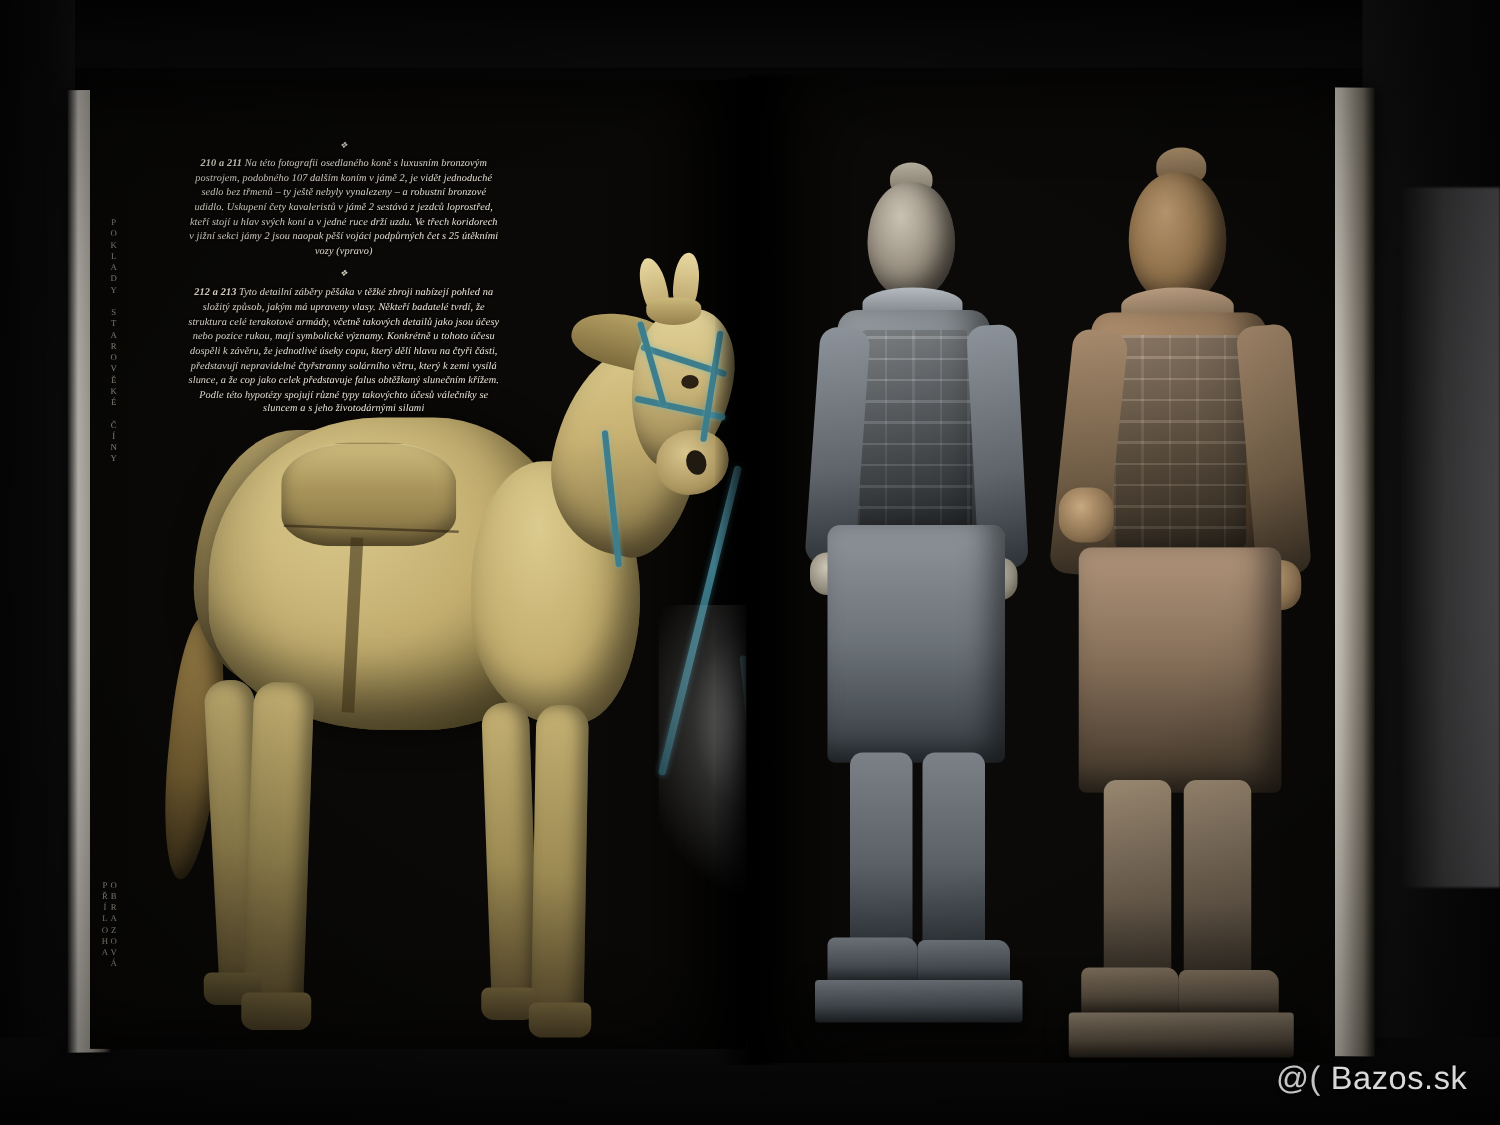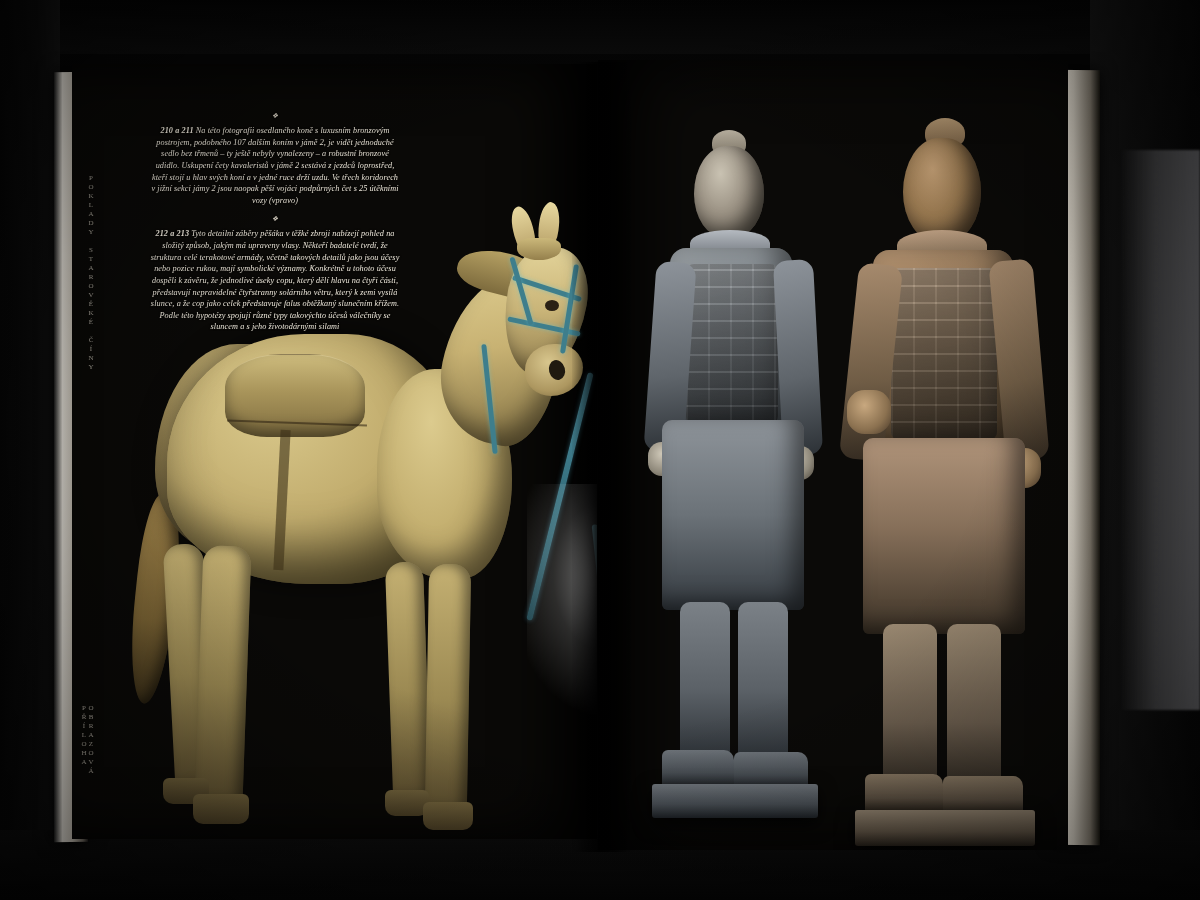--- a/index.html
+++ b/index.html
@@ -561,14 +561,18 @@
         <div class="w-boot warm" style="left:110px; top:658px; width:80px; height:40px;"></div>
         <div class="w-base warm" style="left:22px; top:692px; width:180px; height:36px;"></div>
       </div>
     </div>
 
     <div class="gutter"></div>
   </div>
 
   <div class="vignette"></div>
 
+  <div class="watermark">
+    <span class="at">@(</span>
+    <span>Bazos.sk</span>
+  </div>
 
 </div>
 
 </body></html>

